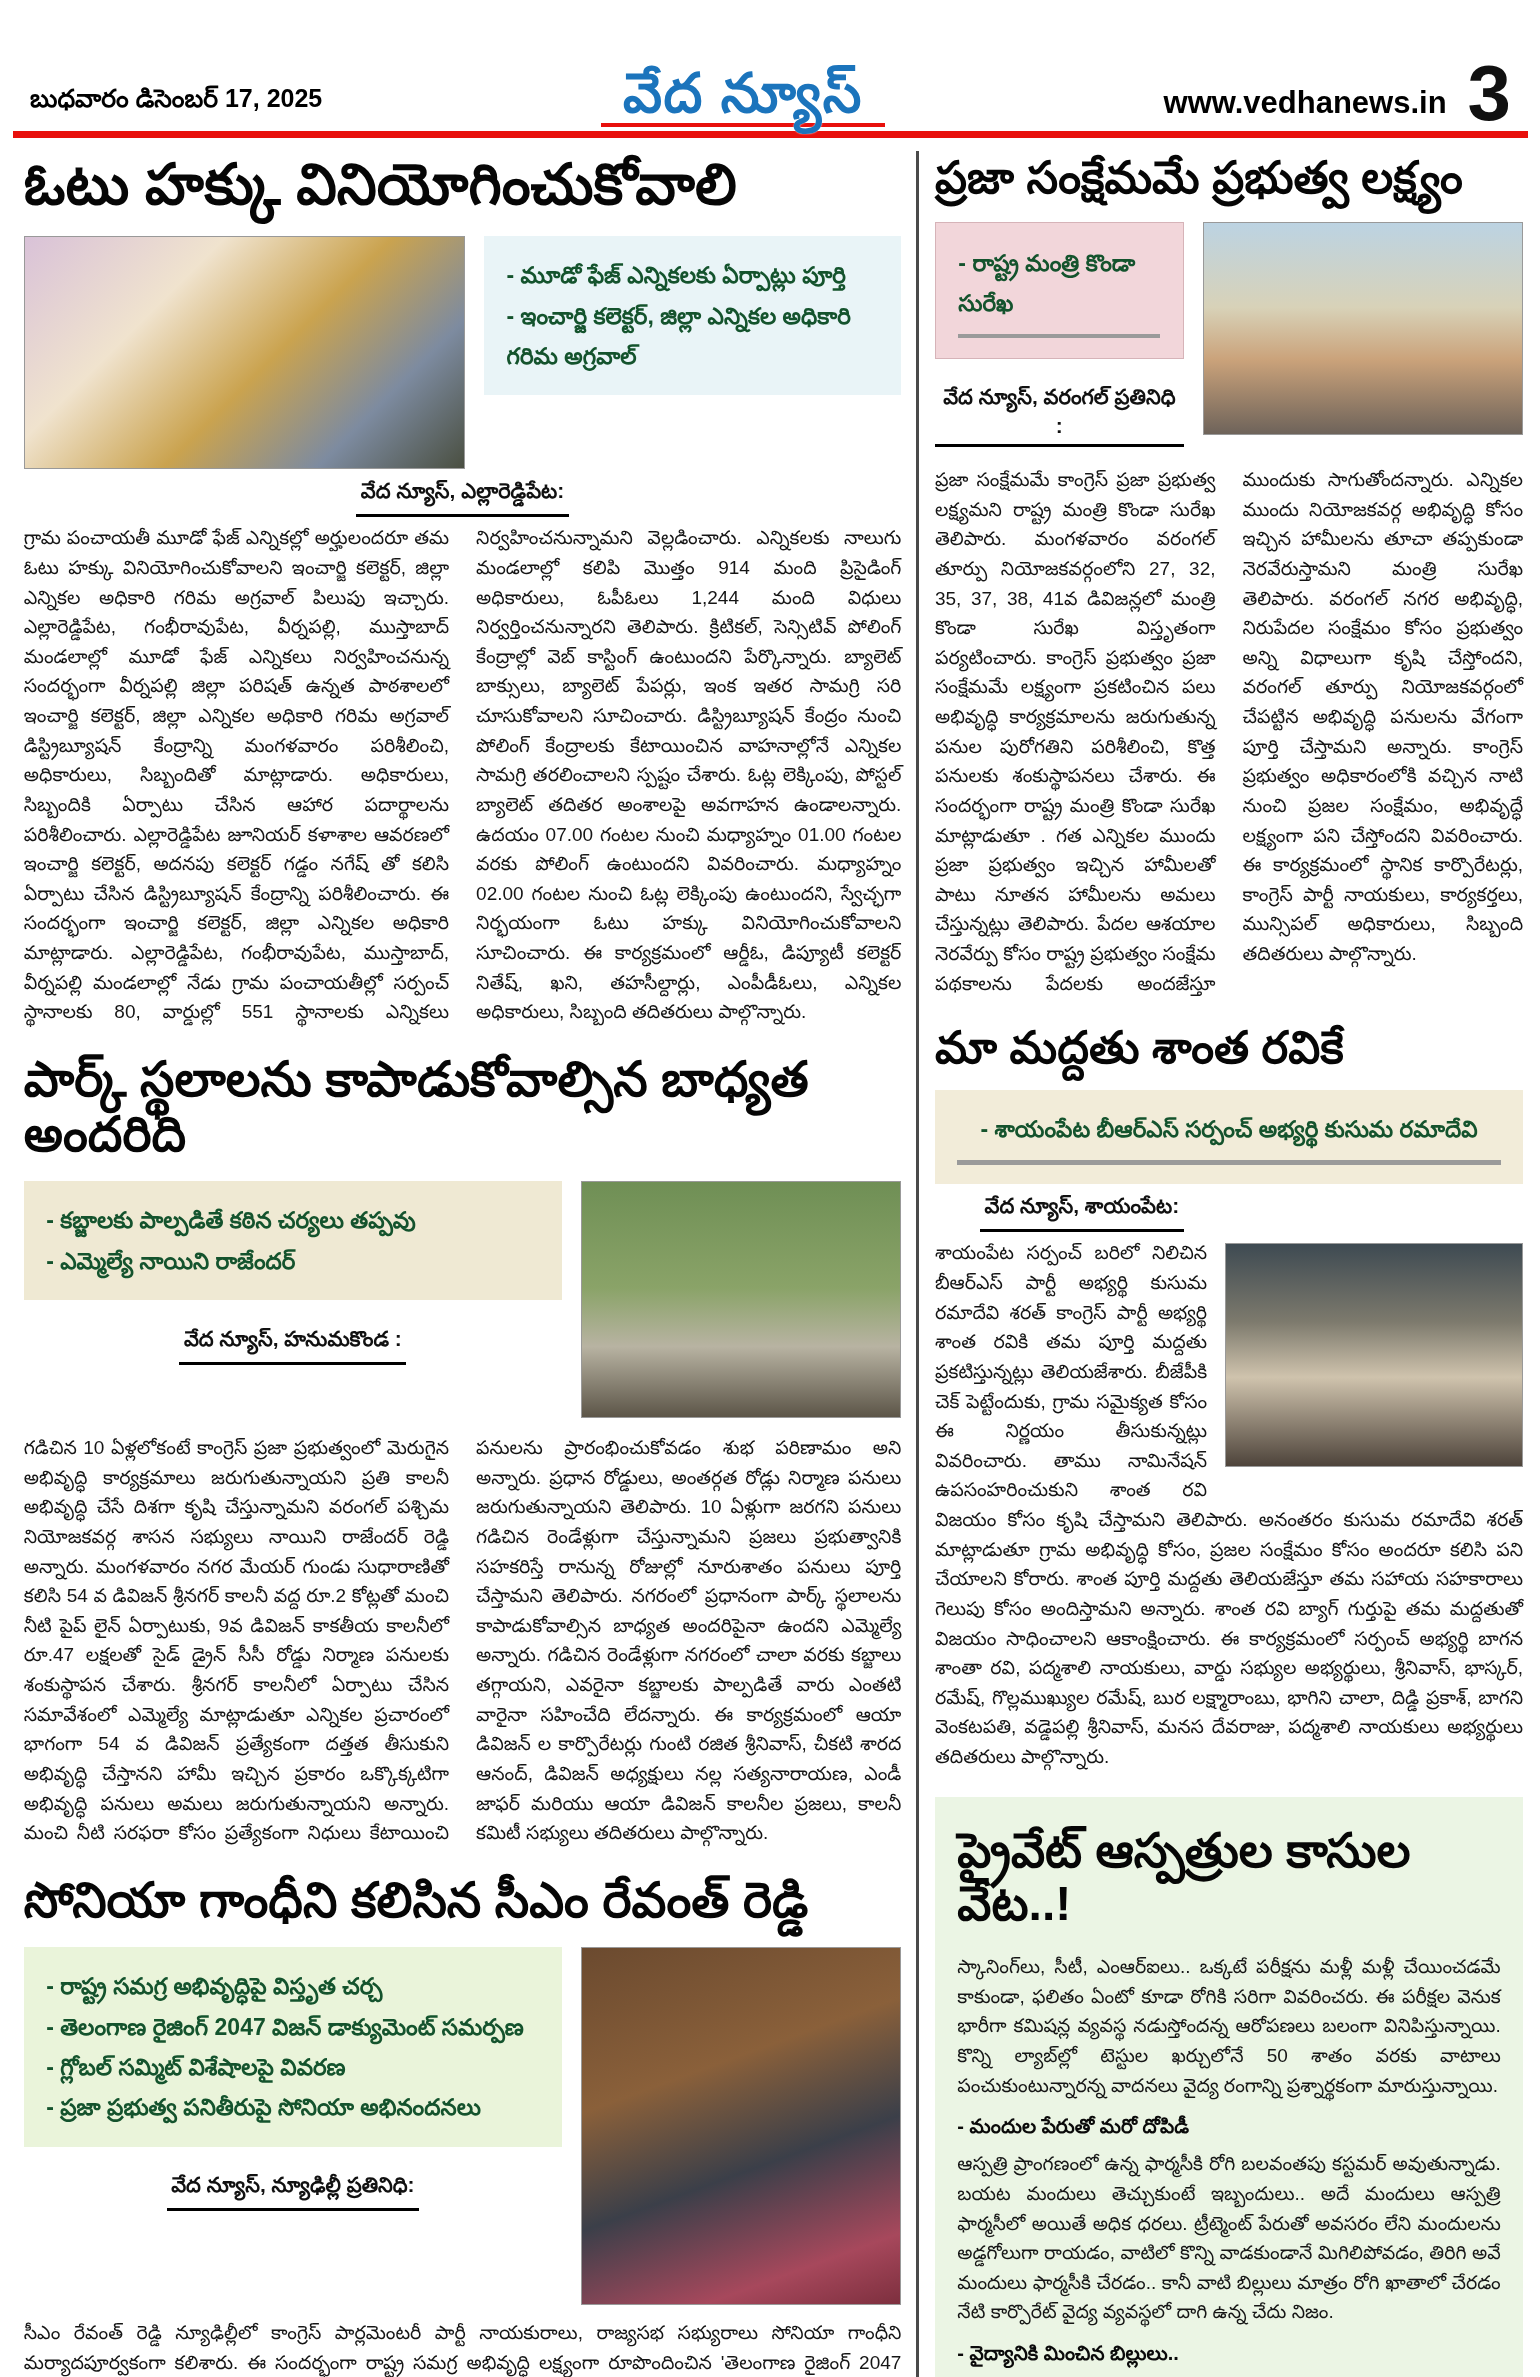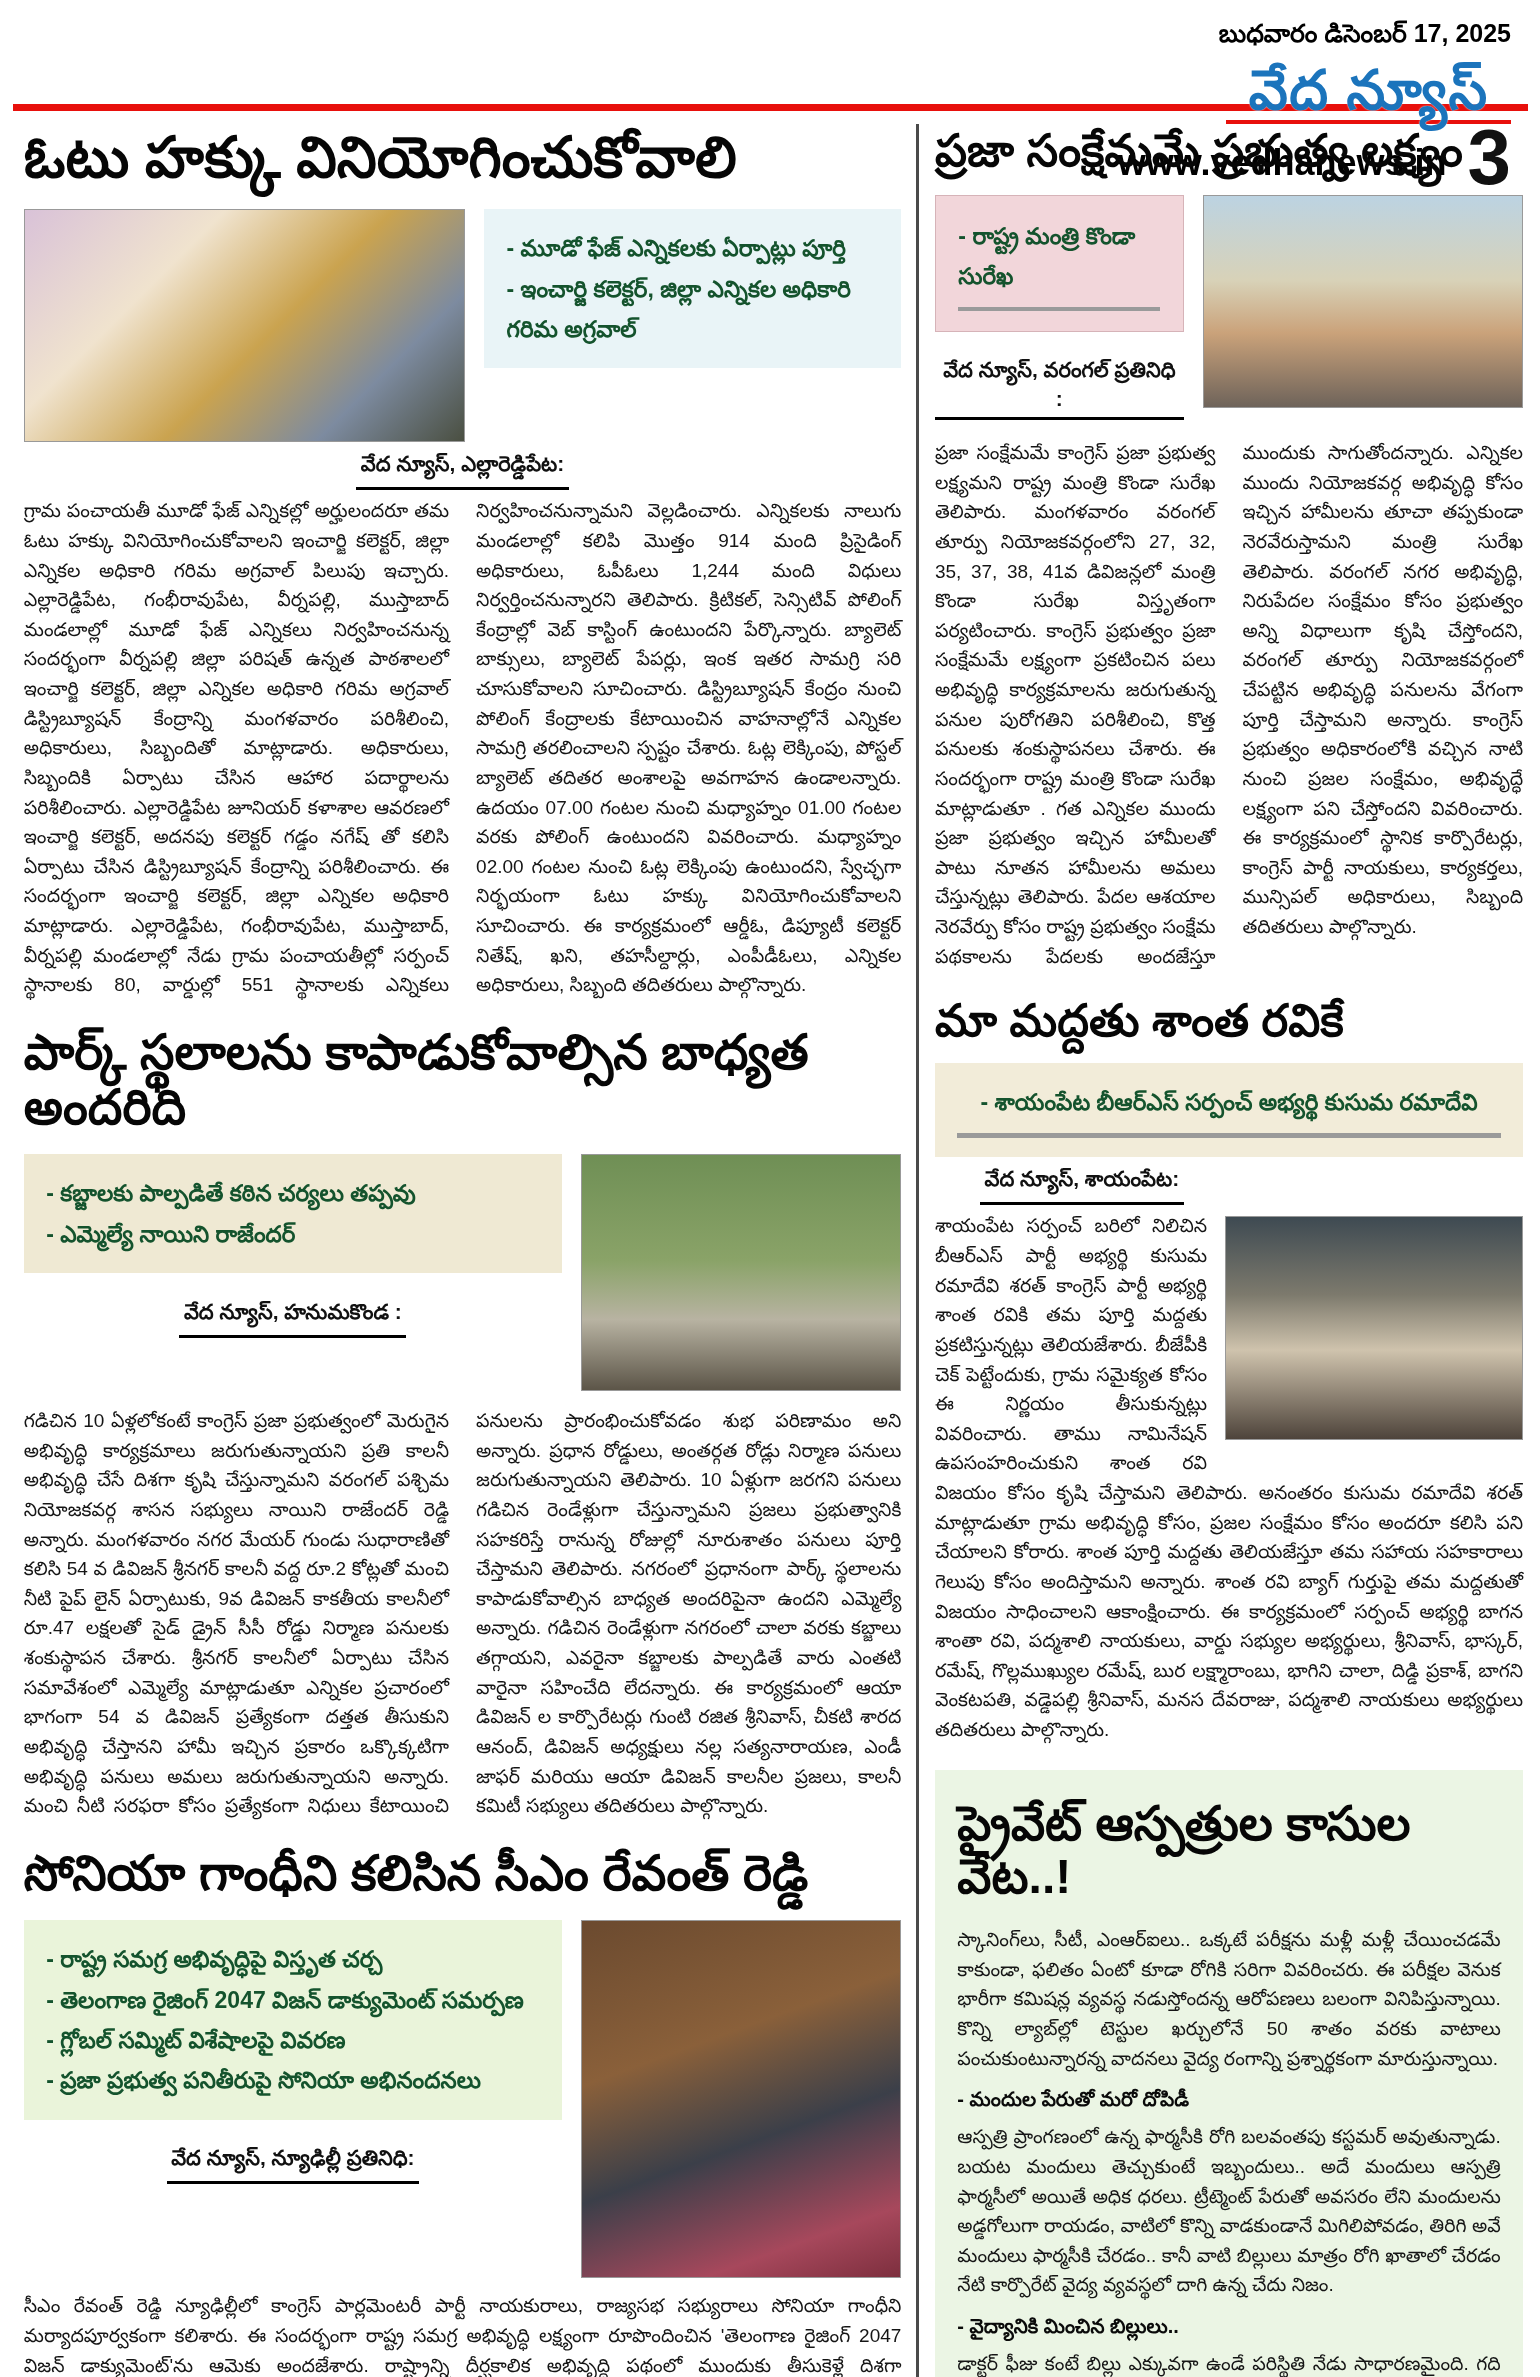--- a/index.html
+++ b/index.html
@@ -1,25 +1,25 @@
 <!DOCTYPE html>
 <html style="font-size:12px"><head>
 <meta charset="utf-8">
 <style>
   * { margin:0; padding:0; box-sizing:border-box; }
   html,body { background:#ffffff; }
   body { font-family:"Liberation Sans", sans-serif; color:#111; }
   .page { width:1541px; min-height:2377px; background:#fff; position:relative; padding:0 0 7.5px 0; }
 
   
-  .masthead-row { display:flex; align-items:flex-end; justify-content:space-between; padding:19.4px 30px 4.5px 30px; height:104px;flex-direction:column; }
+  .masthead-row { display:flex; align-items:flex-end; justify-content:space-between; padding:19.4px 30px 4.5px 30px; height:131px; }
   .pub-date { font-size:25px; font-weight:bold; color:#000; padding-bottom:7.5px; }
   .masthead { font-size:55px; font-weight:900; color:#1b74bc; text-shadow:0 0 1.5px #fff; letter-spacing:1.5px; padding:0 22.4px; border-bottom:4.5px solid #e8100c; line-height:1.05; }
   .head-right { display:flex; align-items:flex-end; gap:21px; }
-  .website { font-size:36px; font-weight:bold; color:#000; padding-bottom:6px; }
+  .website { font-size:31px; font-weight:bold; color:#000; padding-bottom:6px; }
   .page-number { font-size:78px; font-weight:bold; line-height:0.85; }
   .red-rule { height:6.7px; background:#e8100c; margin:0 13.4px; }
 
   
   .content { display:flex; padding:9px 13.4px 0 13.4px; gap:0; }
   .left-col { width:903px; padding:6px 15px 0 10.4px; }
   .v-divider { width:2.2px; background:#4a4a4a; margin:4.5px 0 30px 0; }
   .right-col { flex:1; padding:6px 4.5px 0 16.4px; }
 
   article { margin-bottom:25px; }

